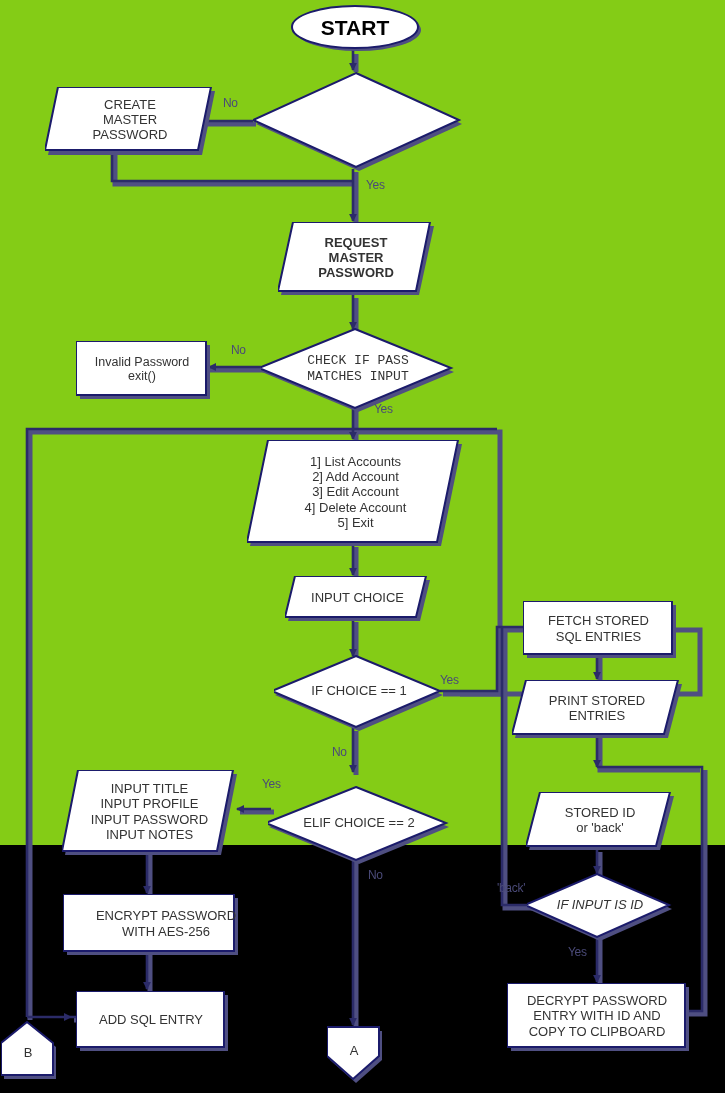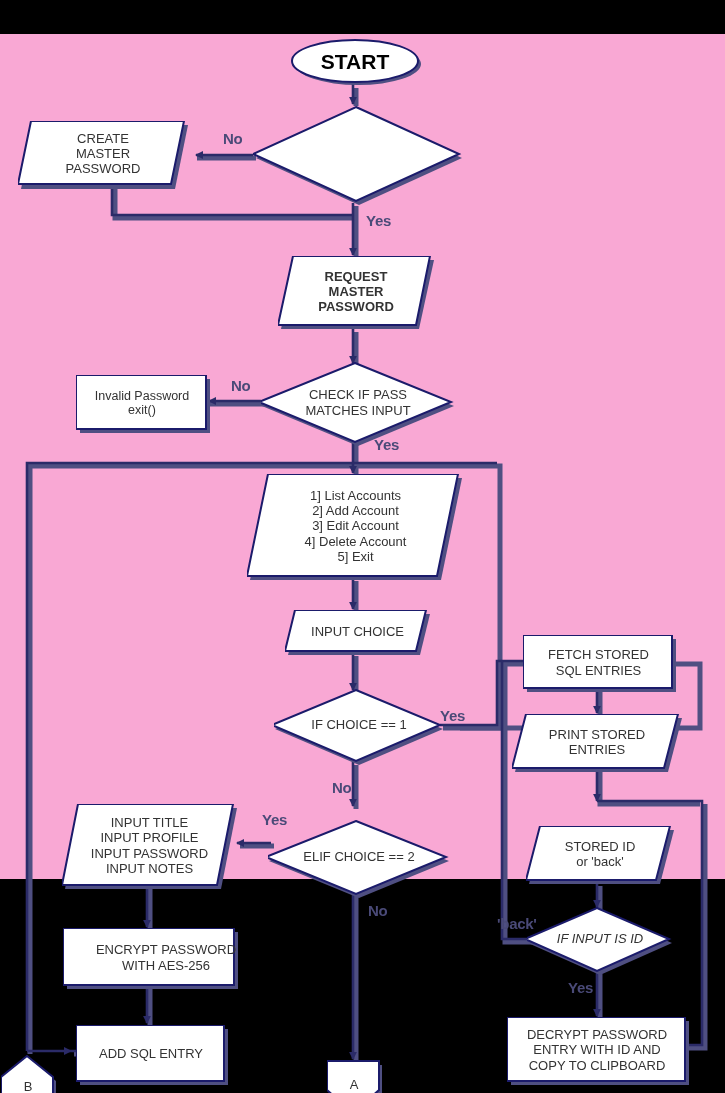--- a/index.html
+++ b/index.html
@@ -1,25 +1,25 @@
 <!DOCTYPE html>
 <html><head>
 <meta charset="utf-8">
 <style>
   html,body{margin:0;padding:0;background:#000;}
   body{width:725px;height:1093px;overflow:hidden;
        font-family:"Liberation Sans","DejaVu Sans",sans-serif;}
-  #canvas{position:relative;width:725px;height:845px;background:#f9a8d4;margin-top:34px;}
+  #canvas{position:relative;width:725px;height:845px;background:#84cc16;}
   svg#wire{position:absolute;left:0;top:0;width:725px;height:1093px;}
   .node{position:absolute;box-sizing:border-box;display:flex;align-items:center;
         justify-content:center;text-align:center;color:#333;}
   .node .lbl{position:relative;z-index:3;line-height:1.16;white-space:pre-line;}
   
   .node svg.sh{position:absolute;left:0;top:0;width:100%;height:100%;z-index:1;}
-  .edge-label{position:absolute;color:#4a4a78;font-size:15px;font-weight:bold;
+  .edge-label{position:absolute;color:#4a4a78;font-size:12px;font-weight:normal;
               z-index:4;letter-spacing:-.3px;}
 </style>
 </head>
 <body>
 
 <div id="canvas">
 
   <svg id="wire" viewBox="0 0 725 1093" xmlns="http://www.w3.org/2000/svg">
     <defs>
       <marker id="ar" markerWidth="9" markerHeight="9" refX="7" refY="4.5" orient="auto" markerUnits="userSpaceOnUse">
@@ -111,21 +111,21 @@
     <span class="lbl">START</span>
   </div>
 
   <div class="node" style="left:253px;top:71px;width:212px;height:100px;font-size:13px;">
     <svg class="sh" viewBox="0 0 212 100" preserveAspectRatio="none">
       <polygon points="106,6 209,53 106,100 3,53" fill="#4f4f82"></polygon>
       <polygon points="103,2 206,49 103,96 0,49" fill="#fff" stroke="#1b1b6b" stroke-width="2"></polygon>
     </svg>
   </div>
 
-  <div class="node" style="left:18px;top:87px;width:170px;height:68px;font-size:13px;">
+  <div class="node" style="left:45px;top:87px;width:170px;height:68px;font-size:13px;">
     <svg class="sh" viewBox="0 0 170 68" preserveAspectRatio="none">
       <polygon points="16,4 170,4 157,68 3,68" fill="#4f4f82"></polygon>
       <polygon points="13,0 166,0 153,63 0,63" fill="#fff" stroke="#1b1b6b" stroke-width="2"></polygon>
     </svg>
     <span class="lbl" style="margin-top:-3px;">CREATE
 MASTER
 PASSWORD</span>
   </div>
 
   <div class="node" style="left:278px;top:222px;width:156px;height:73px;font-size:13px;font-weight:bold;">
@@ -136,21 +136,21 @@
     <span class="lbl" style="margin-top:-2px;">REQUEST
 MASTER
 PASSWORD</span>
   </div>
 
   <div class="node" style="left:261px;top:328px;width:196px;height:84px;font-size:13px;">
     <svg class="sh" viewBox="0 0 196 84" preserveAspectRatio="none">
       <polygon points="97,5 193,44 97,84 1,44" fill="#4f4f82"></polygon>
       <polygon points="94,1 190,40 94,80 -2,40" fill="#fff" stroke="#1b1b6b" stroke-width="2"></polygon>
     </svg>
-    <span class="lbl" style="margin-top:-3px;margin-left:-2px;">CHECK IF PASS
+    <span class="lbl" style="margin-top:-3px;margin-left:-2px;font-family:Liberation Mono, monospace;">CHECK IF PASS
 MATCHES INPUT</span>
   </div>
 
   <div class="node" style="left:76px;top:341px;width:134px;height:58px;font-size:12.5px;">
     <svg class="sh" viewBox="0 0 134 58" preserveAspectRatio="none">
       <rect x="4" y="4" width="130" height="54" fill="#4f4f82"></rect>
       <rect x="0" y="0" width="130" height="54" fill="#fff" stroke="#1b1b6b" stroke-width="2"></rect>
     </svg>
     <span class="lbl" style="margin-top:-2px;margin-left:-2px;">Invalid Password
 exit()</span>

